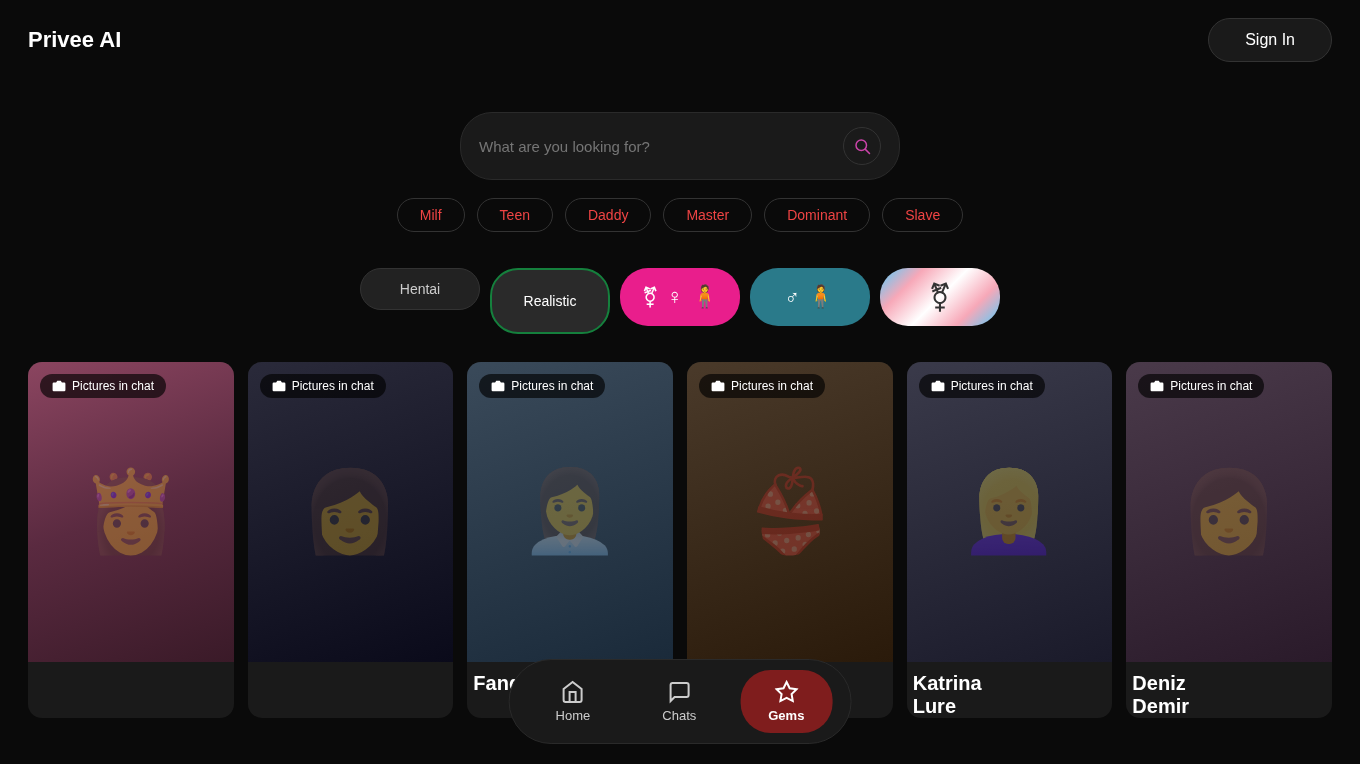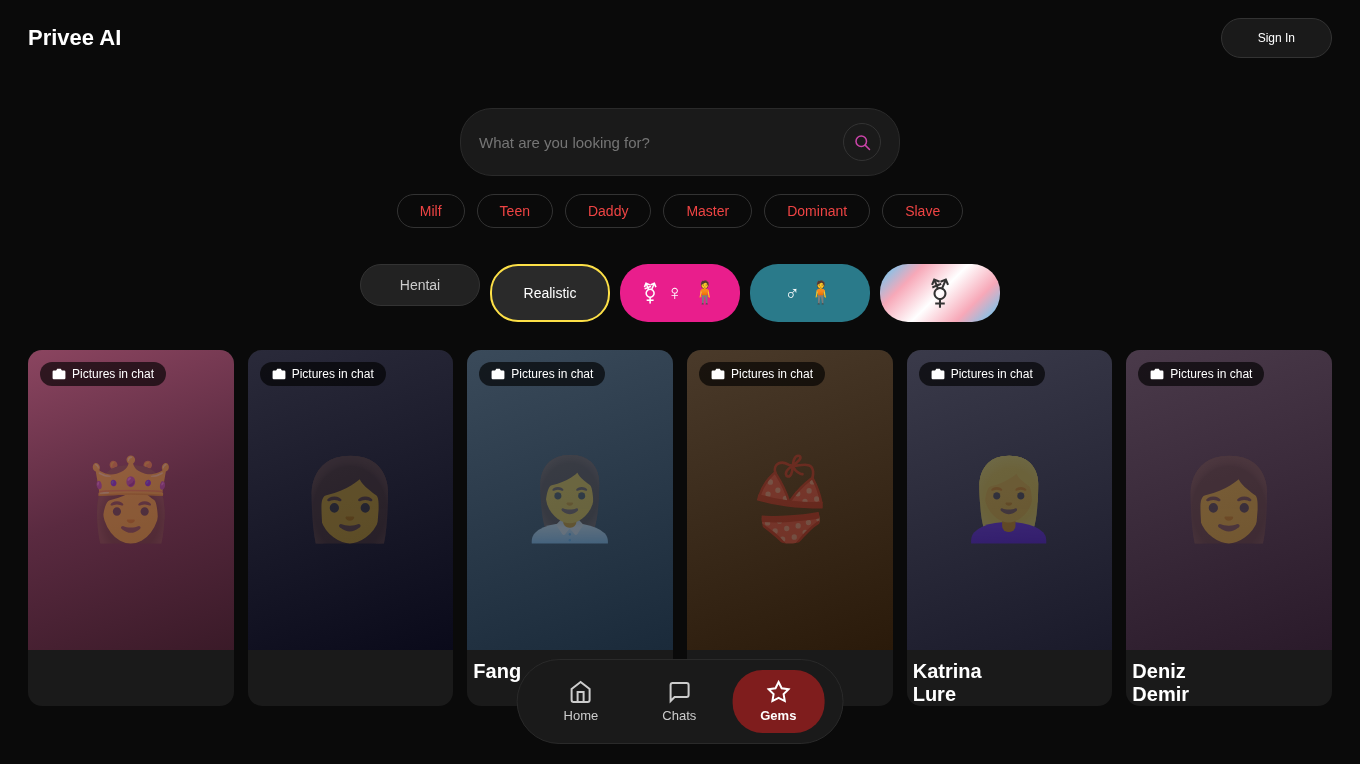--- a/index.html
+++ b/index.html
@@ -32,21 +32,21 @@
       font-weight: 700;
       color: #ffffff;
     }
 
     .sign-in-btn {
       background: #1a1a1a;
       color: #ffffff;
       border: 1px solid #333;
       border-radius: 28px;
       padding: 12px 36px;
-      font-size: 12px;
+      font-size: 16px;
       cursor: pointer;
     }
 
     
     .search-section {
       display: flex;
       flex-direction: column;
       align-items: center;
       margin-top: 32px;
       gap: 18px;
@@ -134,23 +134,23 @@
       width: 120px;
       height: 42px;
       display: flex;
       align-items: center;
       justify-content: center;
     }
 
     .cat-realistic {
       background: #2a2a2a;
       color: #fff;
-      border: 2px solid #fde047;
+      border: 2px solid #15803d;
       width: 120px;
-      height: 58px;
+      height: 66px;
       display: flex;
       align-items: center;
       justify-content: center;
     }
 
     .cat-female {
       background: linear-gradient(135deg, #e91e8c, #e91e8c);
       width: 120px;
       height: 58px;
       display: flex;
@@ -256,21 +256,21 @@
       position: fixed;
       bottom: 20px;
       left: 50%;
       transform: translateX(-50%);
       background: #1a1a1a;
       border: 1px solid #2a2a2a;
       border-radius: 50px;
       display: flex;
       align-items: center;
       padding: 10px 18px;
-      gap: 8px;
+      gap: 16px;
       z-index: 100;
       text-align: center;
     }
 
     .nav-item {
       display: flex;
       flex-direction: column;
       align-items: center;
       padding: 8px 28px;
       cursor: pointer;

